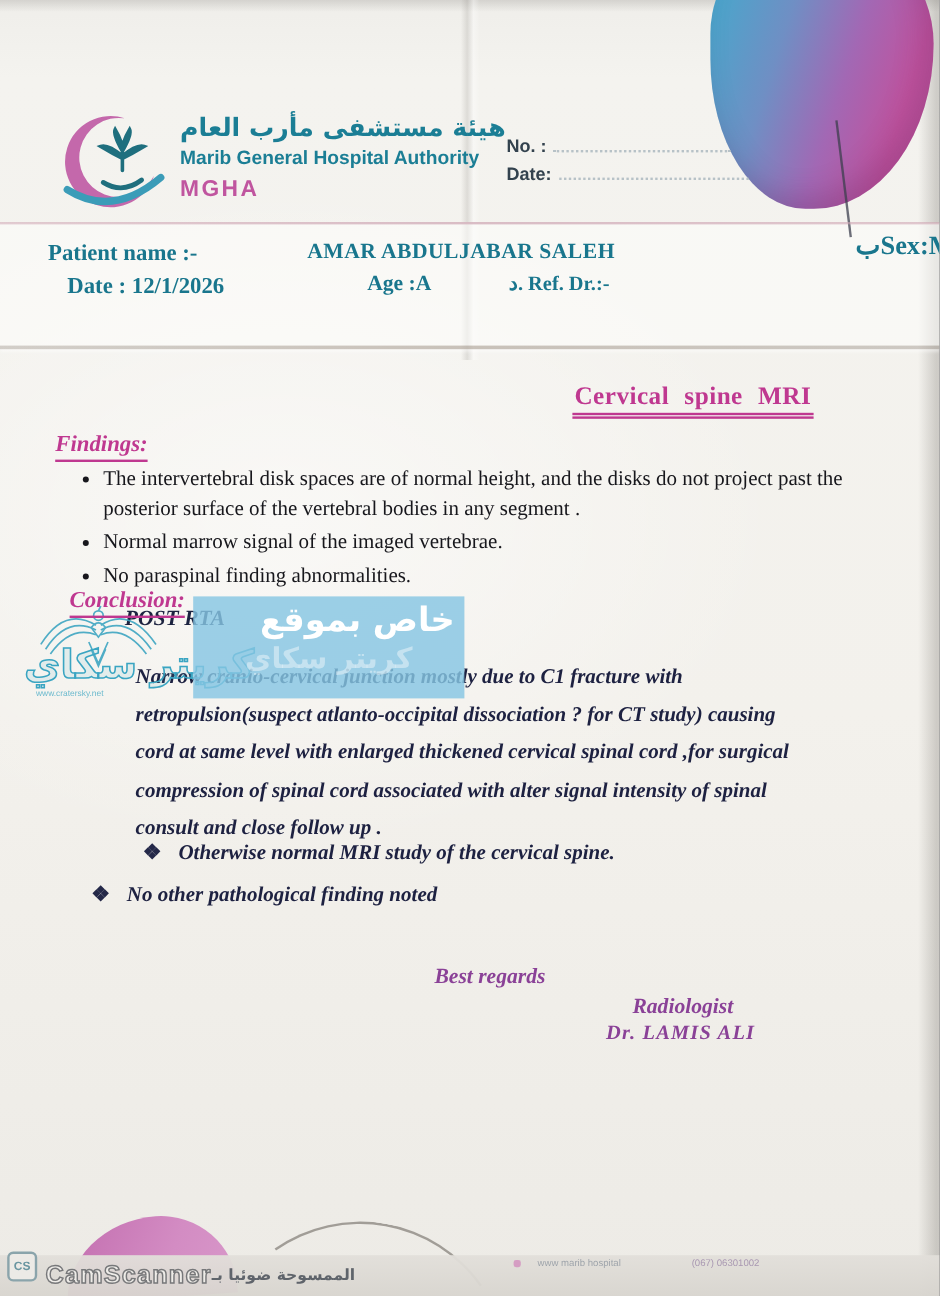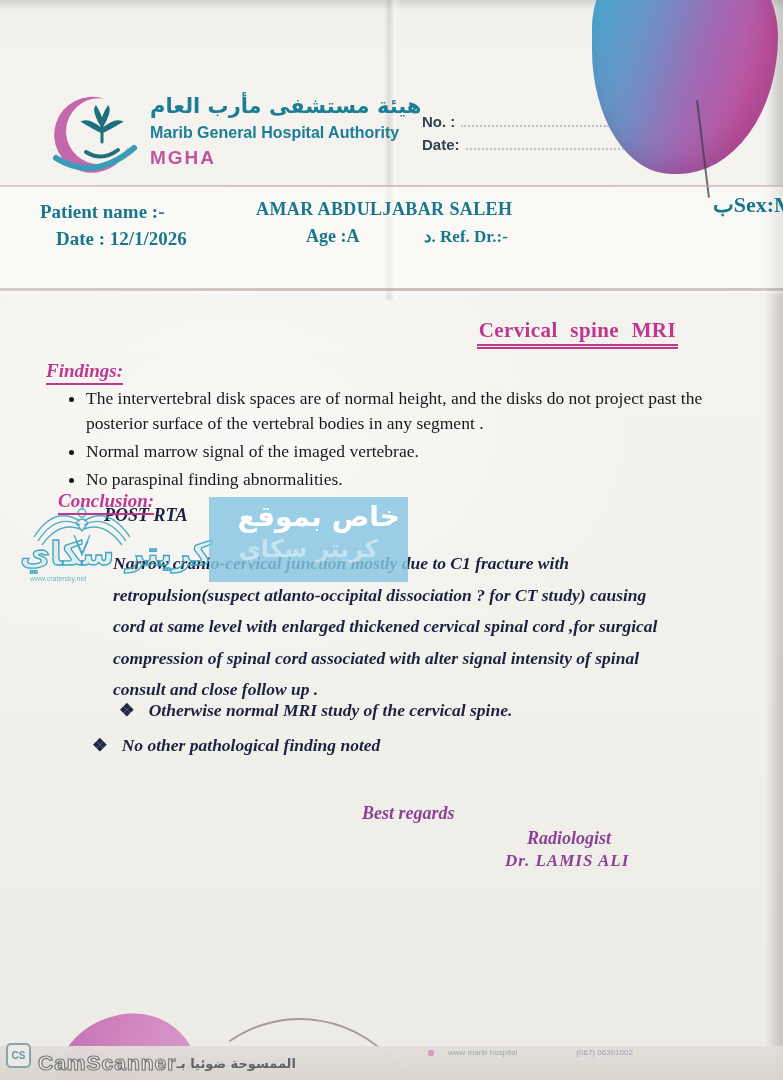--- a/index.html
+++ b/index.html
@@ -45,26 +45,26 @@
   .findings-head{left:46px;top:360px;}
   .findings-list{left:62px;top:386px;width:676px;margin:0;padding-left:24px;color:#17171c;font-size:17.5px;line-height:1.42;}
   .findings-list li{margin-bottom:3px;}
   
   .concl-head{left:58px;top:490px;z-index:4;}
   .post-rta{left:104px;top:505px;font-size:18px;font-weight:bold;font-style:italic;color:#1c2340;z-index:2;}
   .concl-par{left:113px;top:548px;width:610px;font-size:17.5px;font-weight:bold;font-style:italic;color:#1d2141;line-height:31.5px;z-index:1;}
   .eagle{left:26px;top:497px;z-index:3;opacity:.9;}
   .wm-site{left:20px;top:534px;font-family:"DejaVu Sans","Liberation Sans",sans-serif;font-size:33px;font-weight:bold;color:rgba(80,180,205,.12);-webkit-text-stroke:1.3px #3aa5c2;z-index:3;}
   .wm-url{left:30px;top:575px;font-family:"Liberation Sans",sans-serif;font-size:7px;color:#55b0c8;z-index:3;opacity:.85;}
-  .wm-box{left:161px;top:497px;width:199px;height:85px;background:rgba(134,198,227,.82);z-index:5;font-family:"DejaVu Sans","Liberation Sans",sans-serif;margin-left:48px;}
+  .wm-box{left:161px;top:497px;width:226px;height:85px;background:rgba(134,198,227,.82);z-index:5;font-family:"DejaVu Sans","Liberation Sans",sans-serif;}
   .wm-box .l1{margin:3px 8px 0 0;text-align:right;font-size:28px;font-weight:bold;color:#ffffff;}
   .wm-box .l2{margin-top:2px;text-align:center;font-size:24px;font-weight:bold;color:rgba(255,255,255,.42);}
   .diamond-row{font-size:17.5px;font-weight:bold;font-style:italic;color:#1d2141;}
   .d1{left:84px;top:700px;margin-left:35px;}
-  .d2{left:92px;top:735px;}
+  .d2{left:76px;top:735px;}
   .diamond-row .mk{font-style:normal;margin-right:14px;color:#242848;}
   
   .script{color:#8a4197;font-style:italic;font-weight:bold;}
   .regards{left:362px;top:803px;font-size:18px;}
   .role{left:527px;top:828px;font-size:18px;}
   .doctor{left:505px;top:851px;font-size:17px;letter-spacing:1px;}
   
   .blob{left:54px;top:1014px;width:142px;height:68px;border-radius:55% 45% 10% 14% / 100% 92% 0 0;
     background:linear-gradient(115deg,#c572b2 10%,#d38cc3 60%,#d795c8 90%);transform:rotate(-4deg);z-index:1;}
   .arc{left:176px;top:1018px;width:244px;height:244px;border-radius:50%;border:2px solid transparent;border-top-color:#a19d97;transform:rotate(10deg);z-index:1;}

